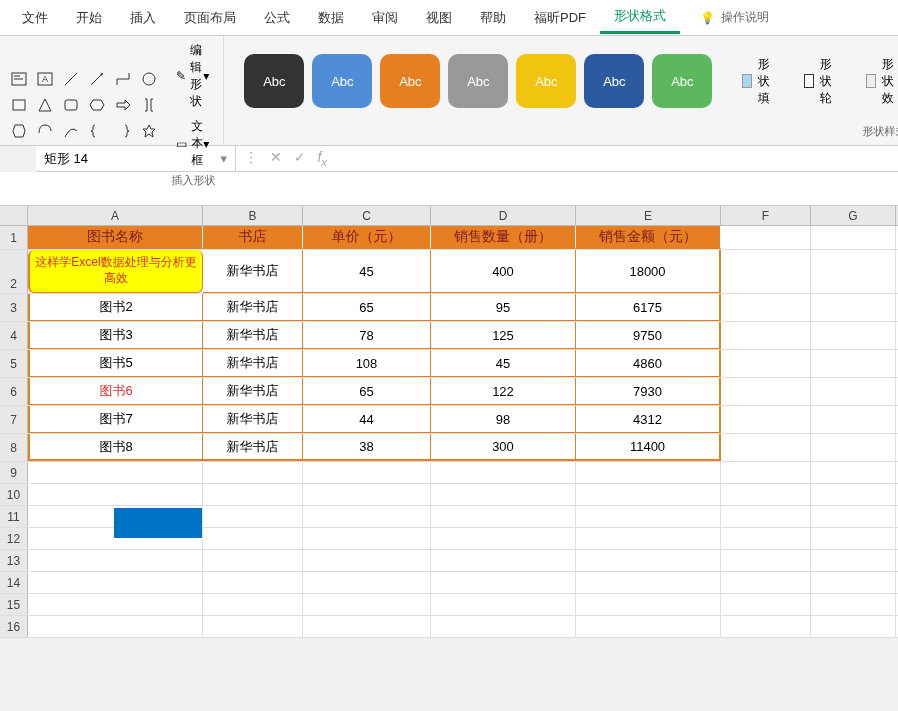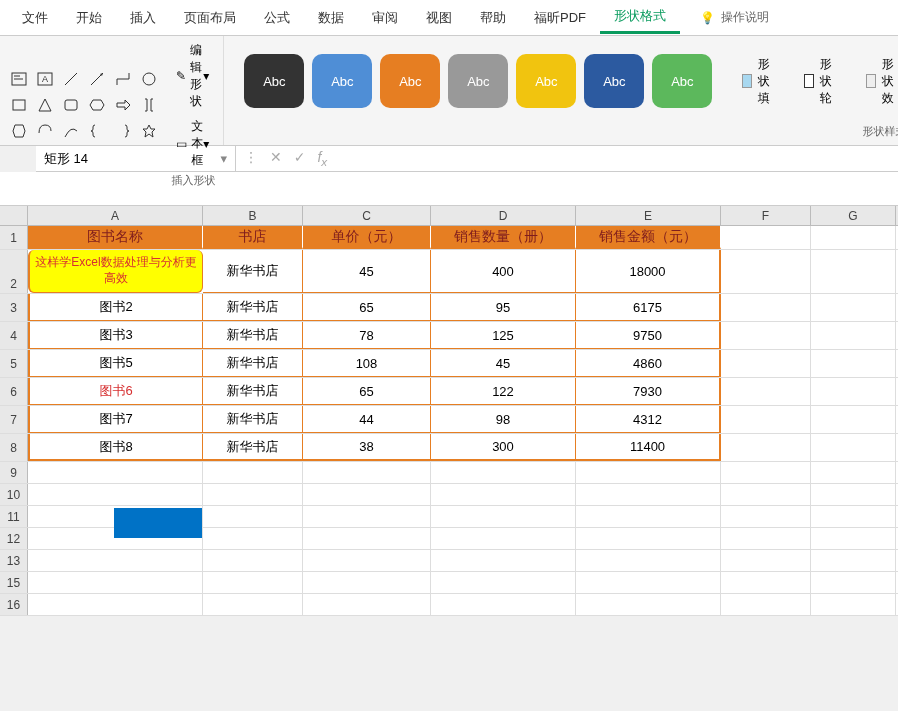--- a/index.html
+++ b/index.html
@@ -615,20 +615,30 @@
         <div class="row-hdr">13</div>
         <div class="cell cA"></div>
         <div class="cell cB"></div>
         <div class="cell cC"></div>
         <div class="cell cD"></div>
         <div class="cell cE"></div>
         <div class="cell cF"></div>
         <div class="cell cG"></div>
       </div>
       <div class="row empty-row">
+        <div class="row-hdr">14</div>
+        <div class="cell cA"></div>
+        <div class="cell cB"></div>
+        <div class="cell cC"></div>
+        <div class="cell cD"></div>
+        <div class="cell cE"></div>
+        <div class="cell cF"></div>
+        <div class="cell cG"></div>
+      </div>
+      <div class="row empty-row">
         <div class="row-hdr">15</div>
         <div class="cell cA"></div>
         <div class="cell cB"></div>
         <div class="cell cC"></div>
         <div class="cell cD"></div>
         <div class="cell cE"></div>
         <div class="cell cF"></div>
         <div class="cell cG"></div>
       </div>
       <div class="row empty-row">

